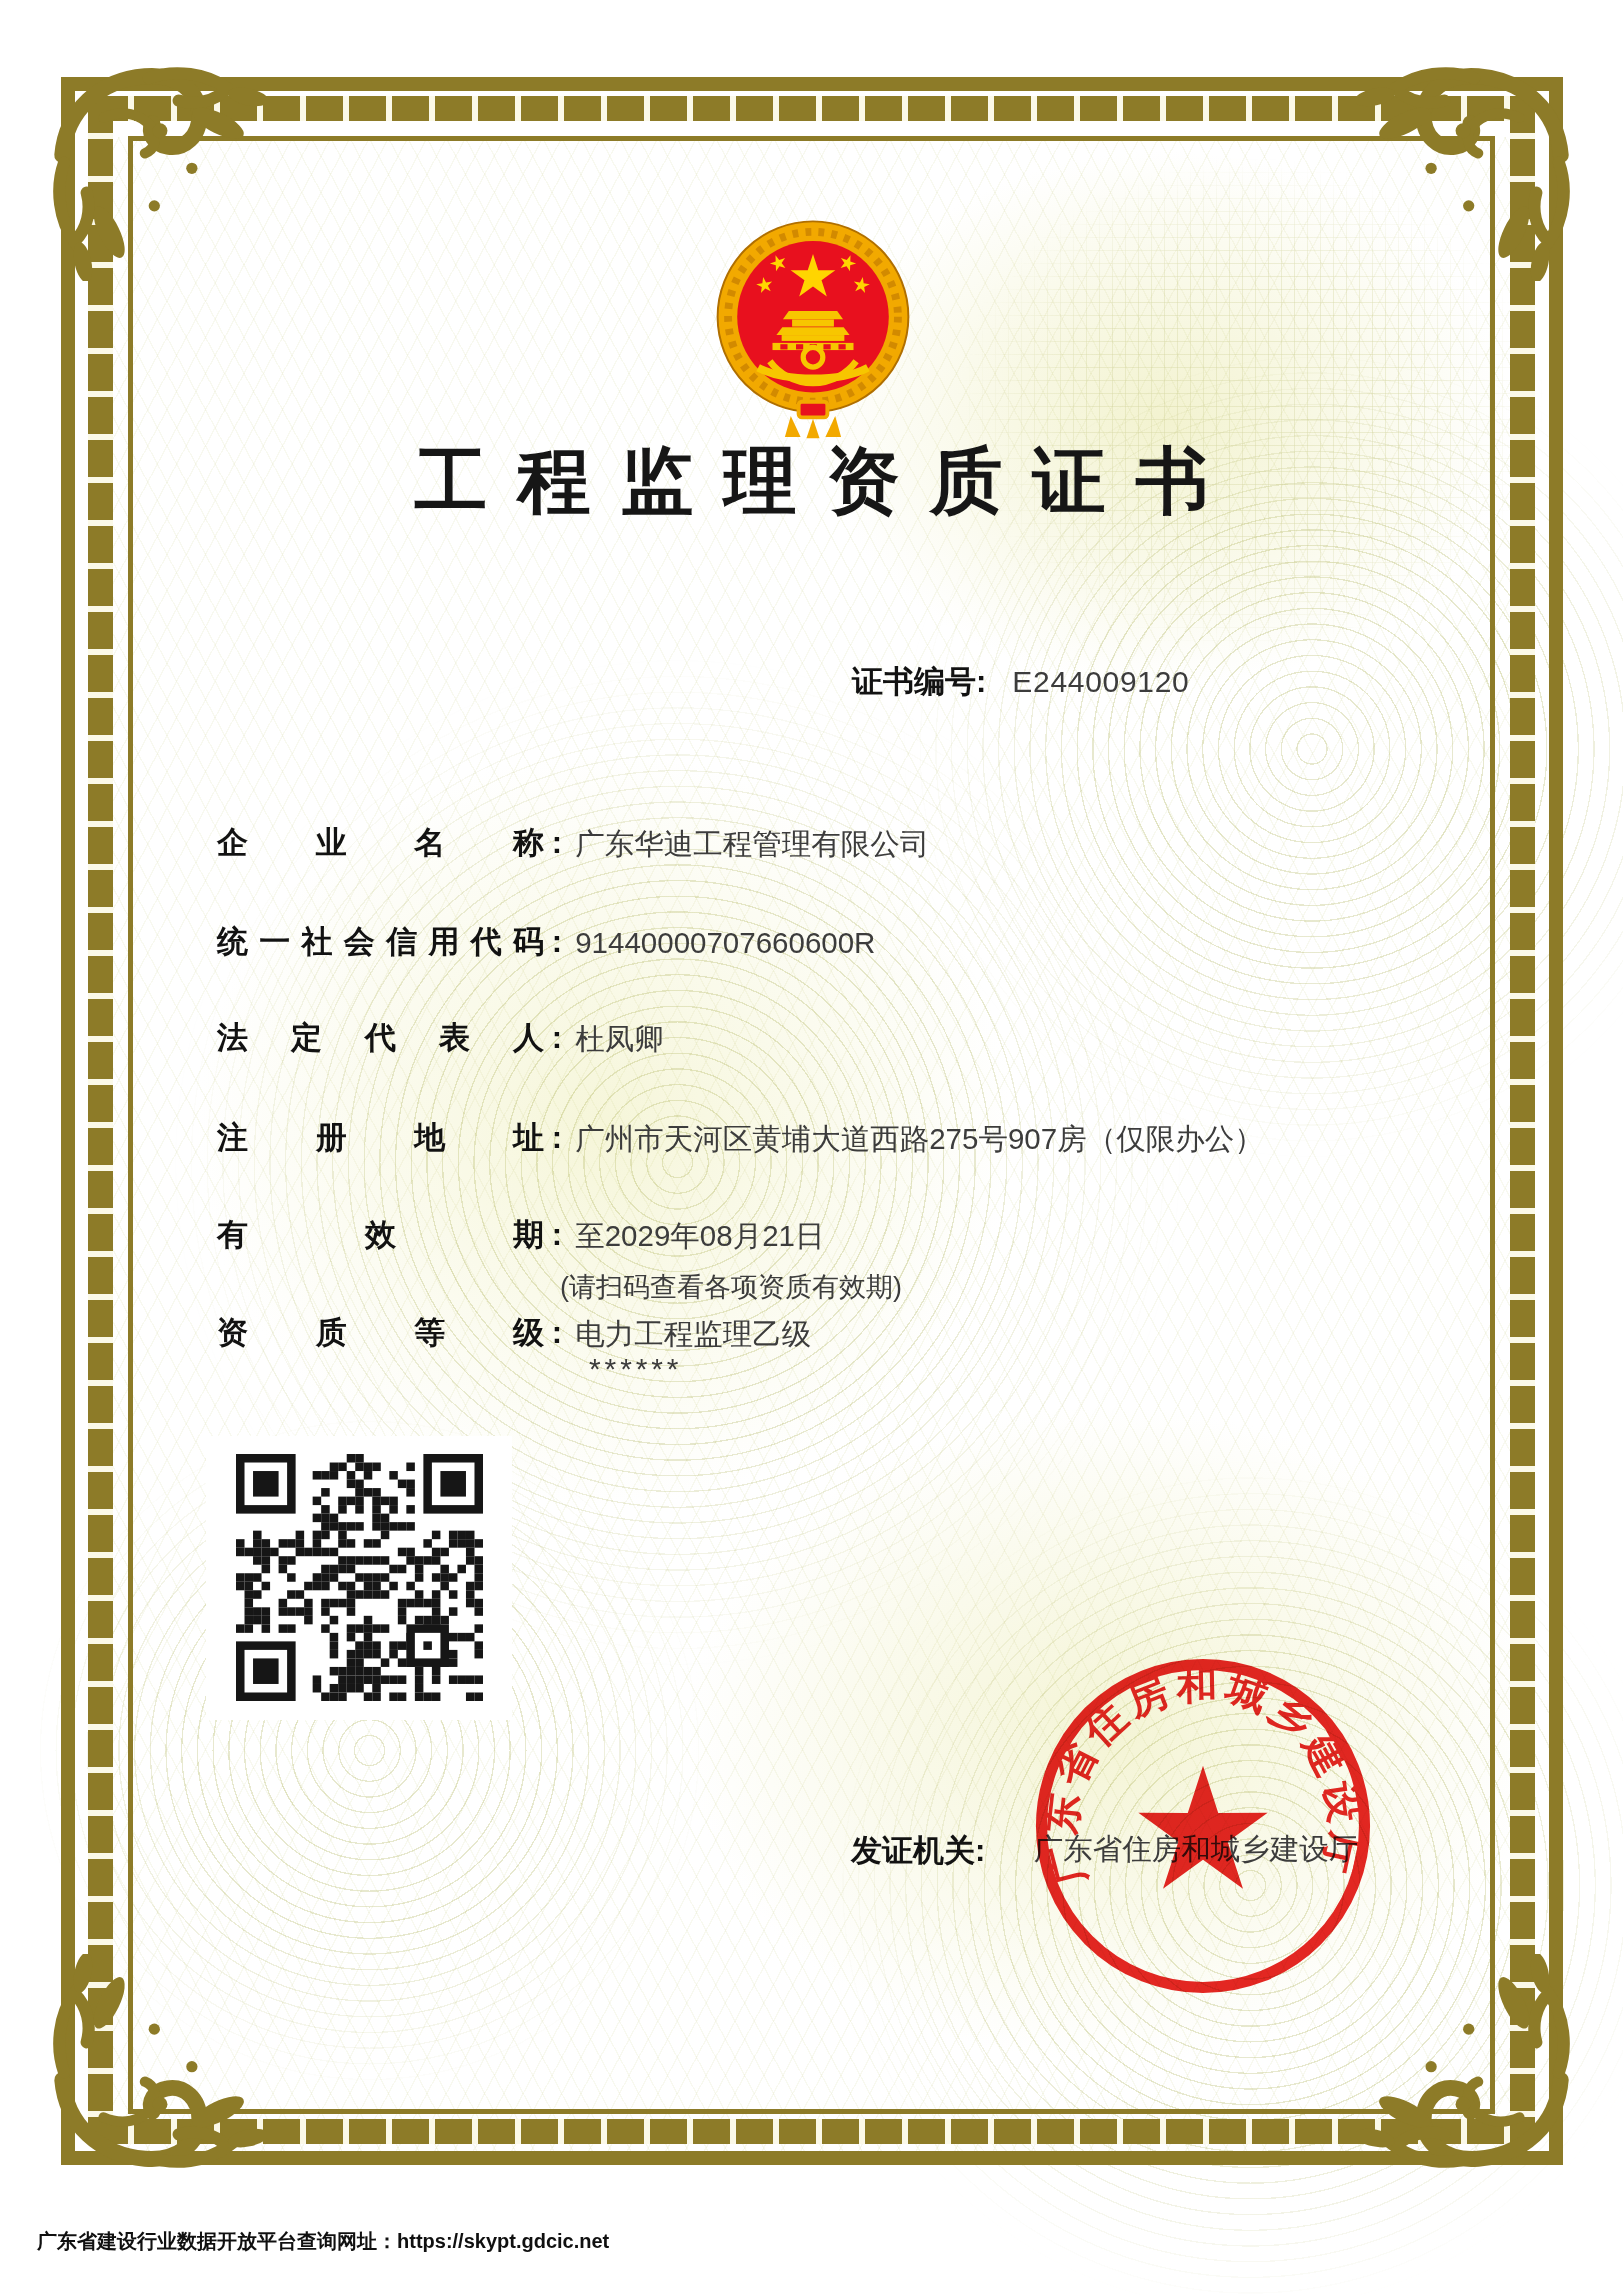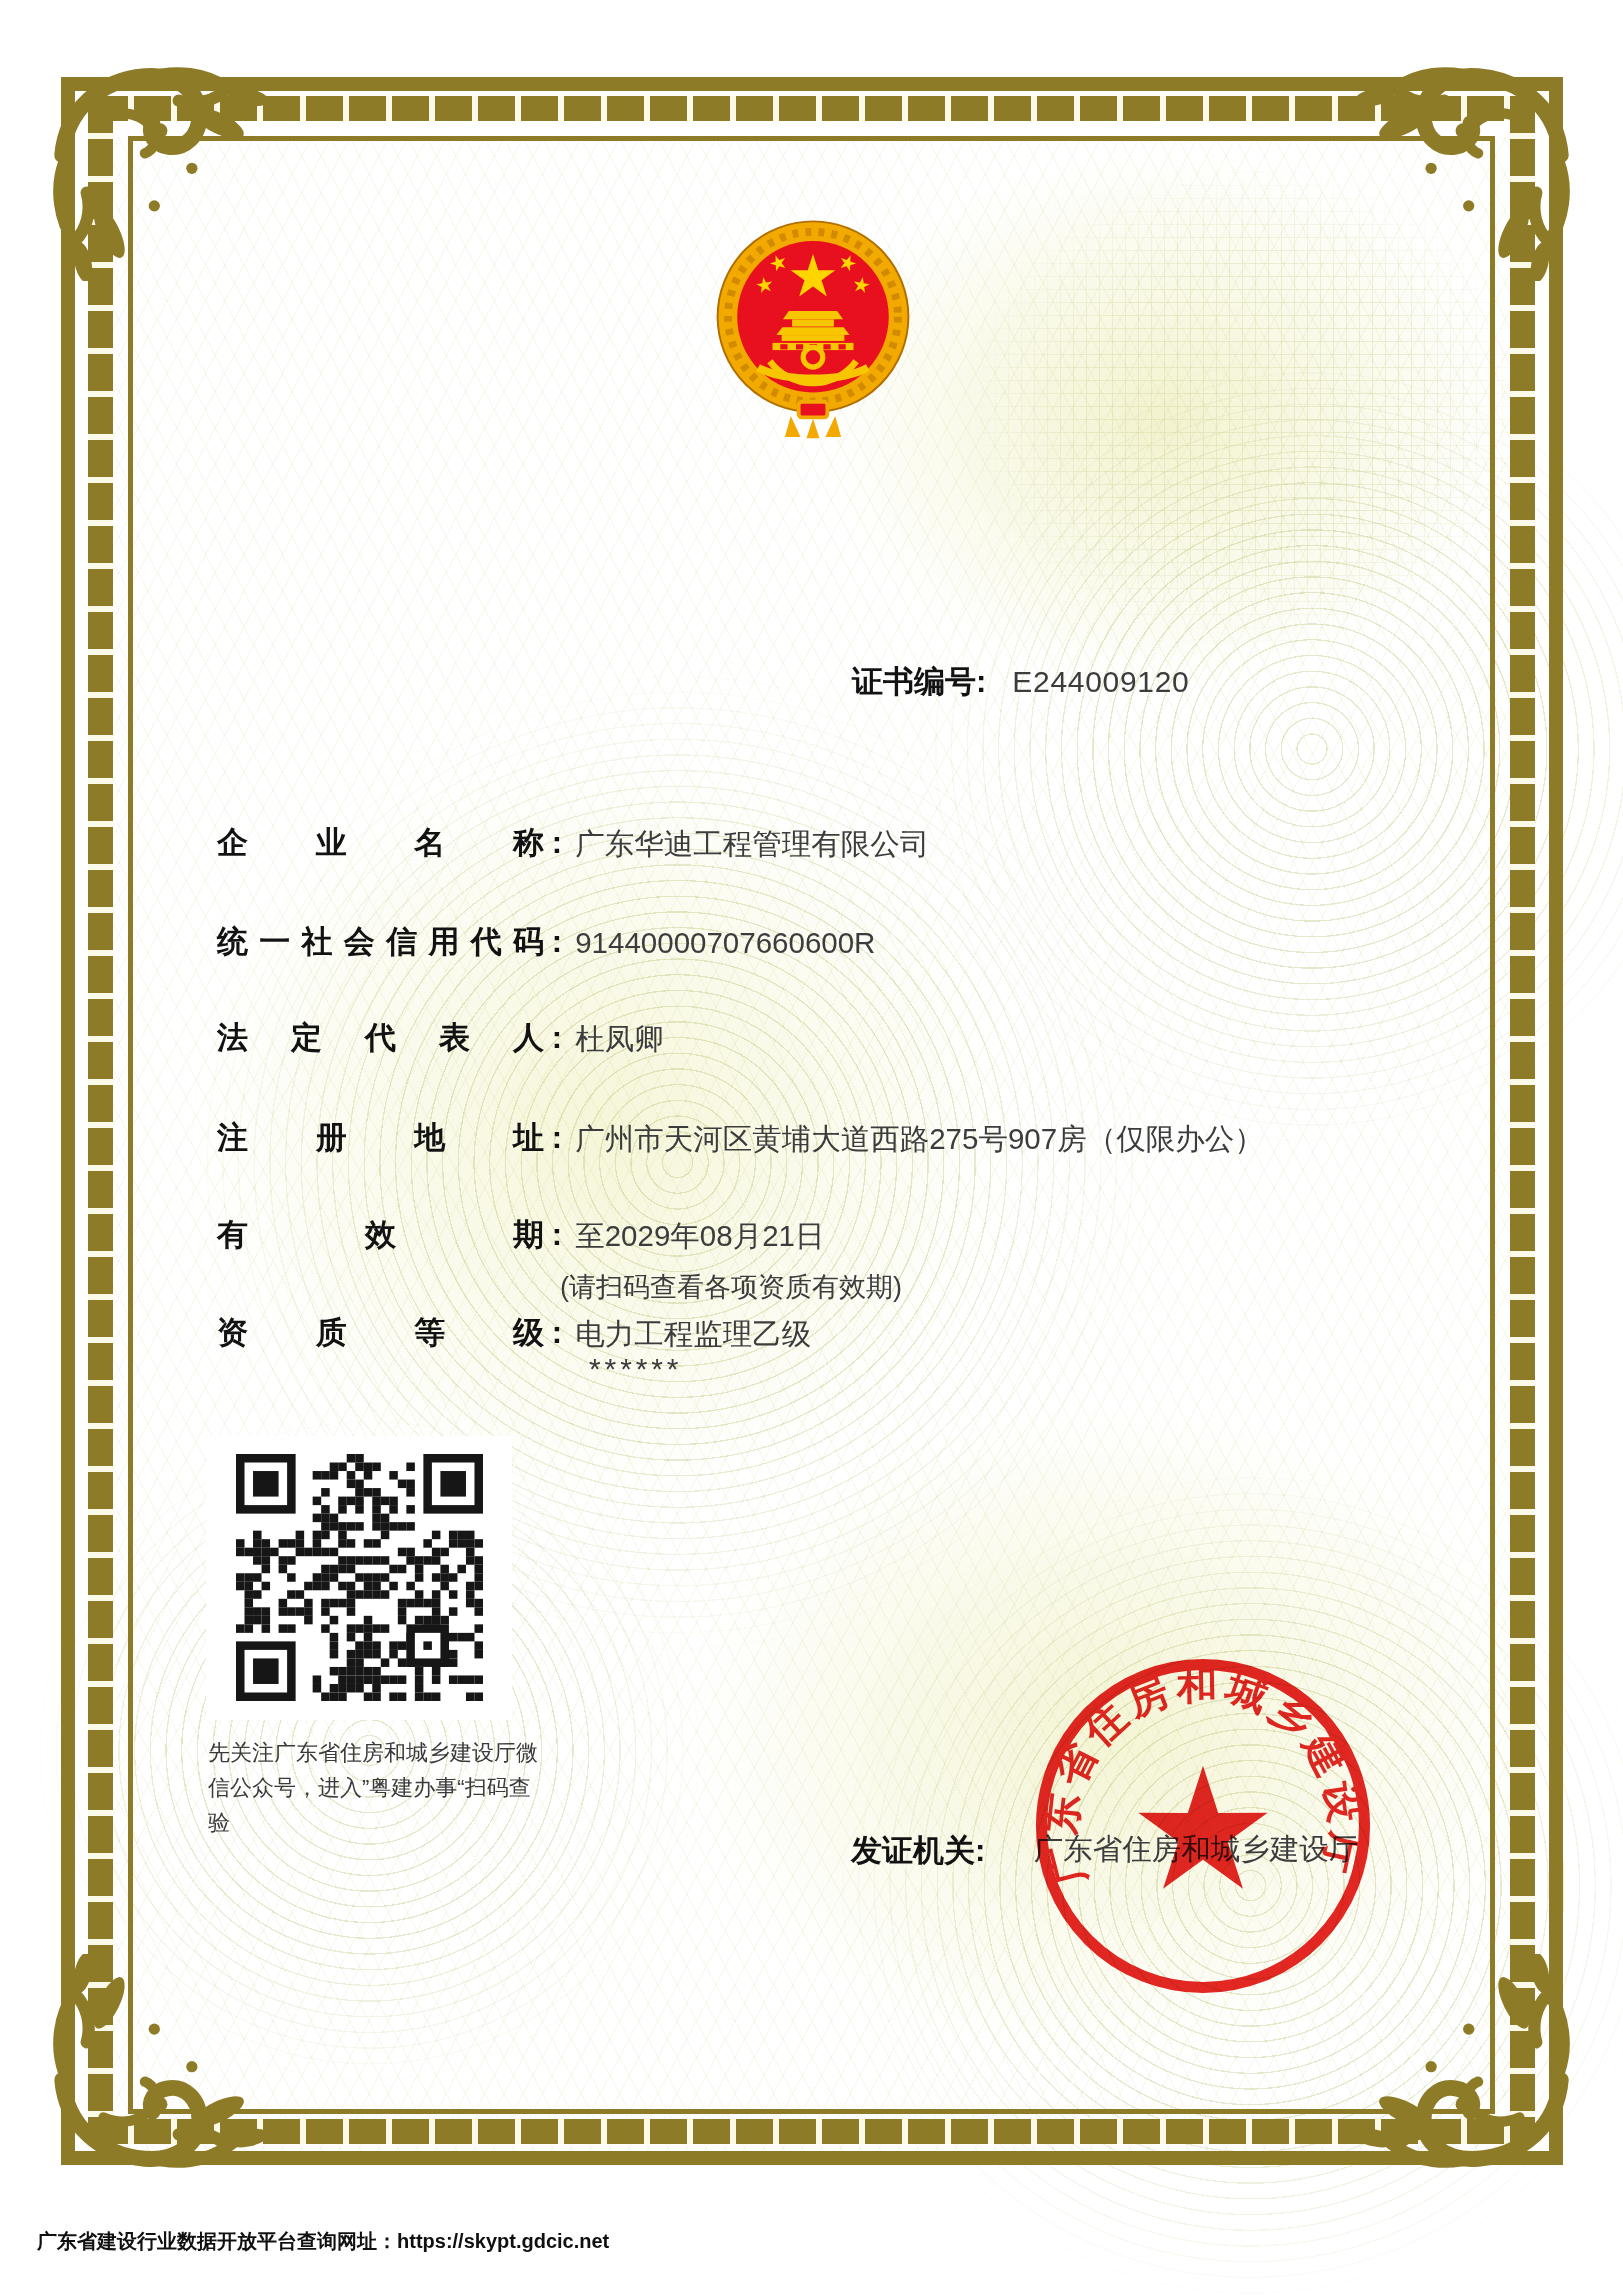--- a/index.html
+++ b/index.html
@@ -150,20 +150,21 @@
       <path d="M66 226 C108 248 192 248 234 226" stroke-width="12"></path>
     </g>
     <rect x="128" y="278" width="44" height="24" rx="5" fill="#e8101e" stroke="#f2a900" stroke-width="6"></rect>
     <g fill="#f2a900">
       <path d="M116 300 l15 32 h-24 z"></path>
       <path d="M150 304 l10 30 h-20 z"></path>
       <path d="M184 300 l-15 32 h24 z"></path>
     </g>
   </svg>
 
+  <div class="title">工程监理资质证书</div>
 
   <div class="certno">
     <span class="cl">证书编号:</span>
     <span class="cv">E244009120</span>
   </div>
 
   <div class="frow" style="top:823px">
     <div class="jlabel">
         <span>企</span>
         <span>业</span>
@@ -538,21 +539,20 @@
           <rect x="312" y="26" width="39" height="39"></rect>
           <rect x="0" y="286" width="91" height="91"></rect>
           <rect fill="#fff" x="13" y="299" width="65" height="65"></rect>
           <rect x="26" y="312" width="39" height="39"></rect>
           <rect x="260" y="260" width="65" height="65"></rect>
           <rect fill="#fff" x="273" y="273" width="39" height="39"></rect>
           <rect x="286" y="286" width="13" height="13"></rect>
         </g>
       </svg>
   </div>
-  <div class="qrcap">先关注广东省住房和城乡建设厅微信公众号，进入”粤建办事“扫码查验</div>
 
   <div class="irow" style="top:1830px">
     <span class="il">发证机关:</span>
     <span class="iv">广东省住房和城乡建设厅</span>
   </div>
 
   <svg class="seal" viewBox="0 0 520 520">
     <defs>
       <path id="sealArc" d="M83.3,342.4 A195,195 0 1 1 436.7,342.4" fill="none"></path>
     </defs>

